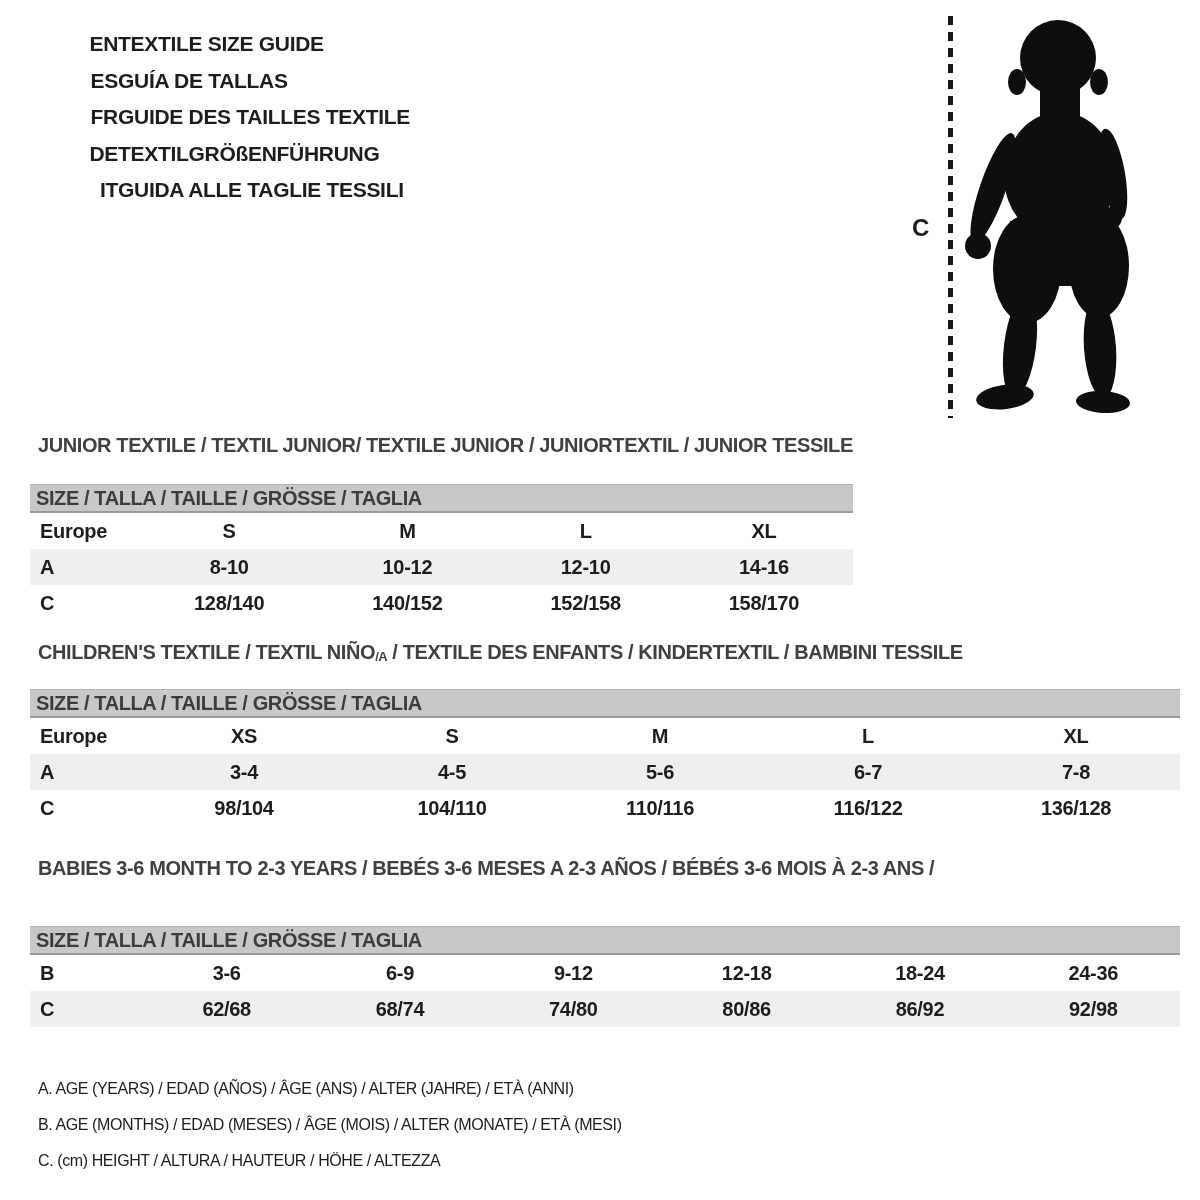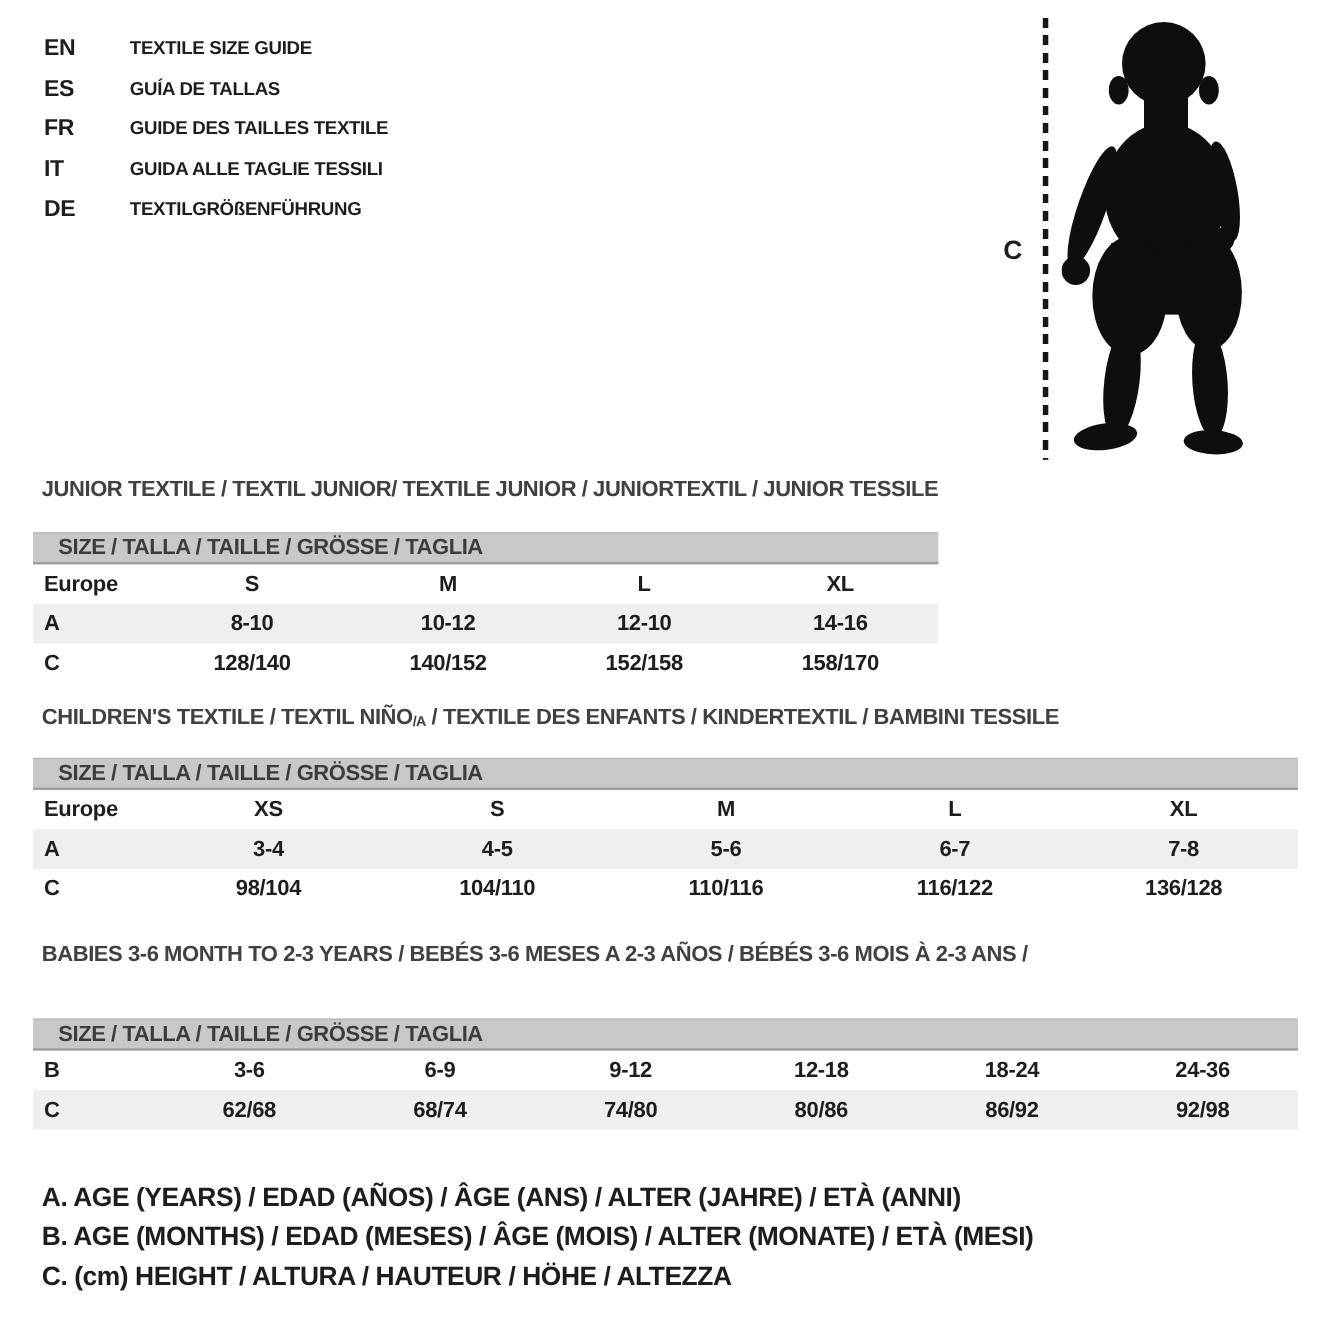--- a/index.html
+++ b/index.html
@@ -5,79 +5,79 @@
   * { margin:0; padding:0; box-sizing:border-box; }
   html,body { background:#ffffff; }
   .page {
     position:relative; width:1200px; height:1200px; background:#ffffff;
     font-family:"Liberation Sans", sans-serif; color:#1d1d1d; overflow:hidden;
   }
 
   
   .lang-block { position:absolute; left:40px; top:26px; }
   .lang-row { display:flex; height:36.5px; align-items:center; }
-  .lang-code { width:78px; font-weight:700; font-size:21px; letter-spacing:-0.3px; }
-  .lang-title { font-weight:700; font-size:17px; letter-spacing:-0.3px; white-space:nowrap; }
+  .lang-code { width:78px; font-weight:700; font-size:21px; letter-spacing:-0.3px;text-align:right; }
+  .lang-title { font-weight:700; font-size:21px; letter-spacing:-0.3px; white-space:nowrap; }
 
   
   .dash-line {
     position:absolute; left:948px; top:16px; width:5px; height:402px;
     background:repeating-linear-gradient(to bottom, #161616 0 9px, transparent 9px 16px);
   }
   .c-label { position:absolute; left:912px; top:214px; font-size:24px; font-weight:700; }
   .toddler-svg { position:absolute; left:965px; top:16px; width:168px; height:400px; }
 
   
   .sec-title {
     position:absolute; left:38px; font-size:20px; font-weight:700;
     letter-spacing:-0.4px; white-space:nowrap; color:#404040;
   }
   .t-sub { font-size:13px; vertical-align:-2px; letter-spacing:-0.5px; }
 
   
   .stable { position:absolute; left:30px; }
   .size-bar {
     height:29px; background:#c8c8c8; border-top:1px solid #b2b2b2; border-bottom:2px solid #9b9b9b;
-    display:flex; align-items:center; padding-left:23px;
+    display:flex; align-items:center; padding-left:6px;
     font-size:20px; font-weight:700; color:#3c3c3c; letter-spacing:-0.4px;
   }
   .trow { display:flex; align-items:center; height:36px; font-size:20px; font-weight:700; letter-spacing:-0.3px; }
   .tbody .trow:nth-child(2) { background:#efefef; }
   .tlabel { width:110px; padding-left:10px; }
   .tcell { flex:1; text-align:center; }
 
   
   .legend-block { position:absolute; left:38px; top:1071px; }
-  .legend-line { height:36px; display:flex; align-items:center; font-size:24px; font-weight:700; letter-spacing:-0.4px; white-space:nowrap; }
+  .legend-line { height:36px; display:flex; align-items:center; font-size:16px; font-weight:400; letter-spacing:-0.4px; white-space:nowrap; }
 </style>
 </head>
 <body>
 
 <div class="page">
 
   <div class="lang-block">
     <div class="lang-row">
       <span class="lang-code">EN</span>
       <span class="lang-title">TEXTILE SIZE GUIDE</span>
     </div>
     <div class="lang-row">
       <span class="lang-code">ES</span>
       <span class="lang-title">GUÍA DE TALLAS</span>
     </div>
     <div class="lang-row">
       <span class="lang-code">FR</span>
       <span class="lang-title">GUIDE DES TAILLES TEXTILE</span>
     </div>
     <div class="lang-row">
+      <span class="lang-code">DE</span>
+      <span class="lang-title">TEXTILGRÖßENFÜHRUNG</span>
+    </div>
+    <div class="lang-row">
       <span class="lang-code">IT</span>
       <span class="lang-title">GUIDA ALLE TAGLIE TESSILI</span>
-    </div>
-    <div class="lang-row">
-      <span class="lang-code">DE</span>
-      <span class="lang-title">TEXTILGRÖßENFÜHRUNG</span>
     </div>
   </div>
 
   <div class="dash-line"></div>
   <span class="c-label">C</span>
   <svg class="toddler-svg" viewBox="0 0 168 400" xmlns="http://www.w3.org/2000/svg">
     <g fill="#0e0e0e">
       <circle cx="93" cy="42" r="38"></circle>
       <ellipse cx="52" cy="66" rx="9" ry="13"></ellipse>
       <ellipse cx="134" cy="66" rx="9" ry="13"></ellipse>

